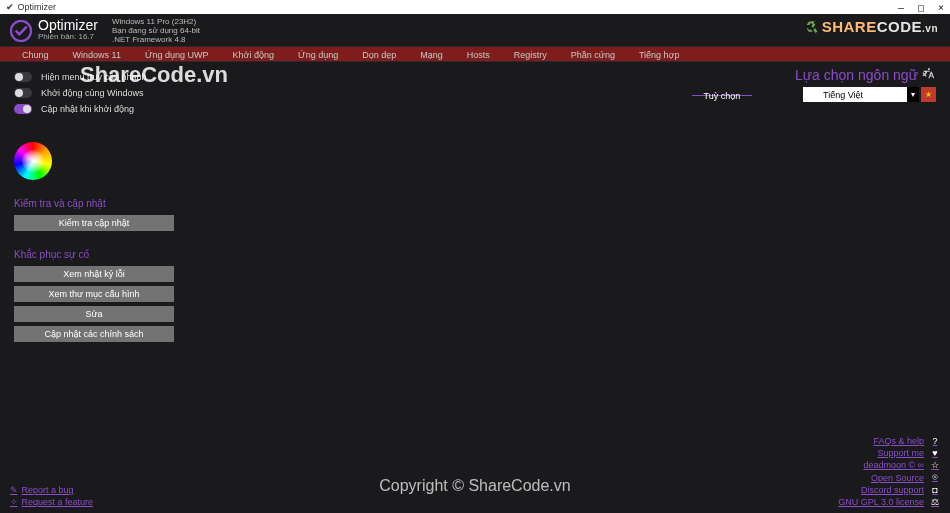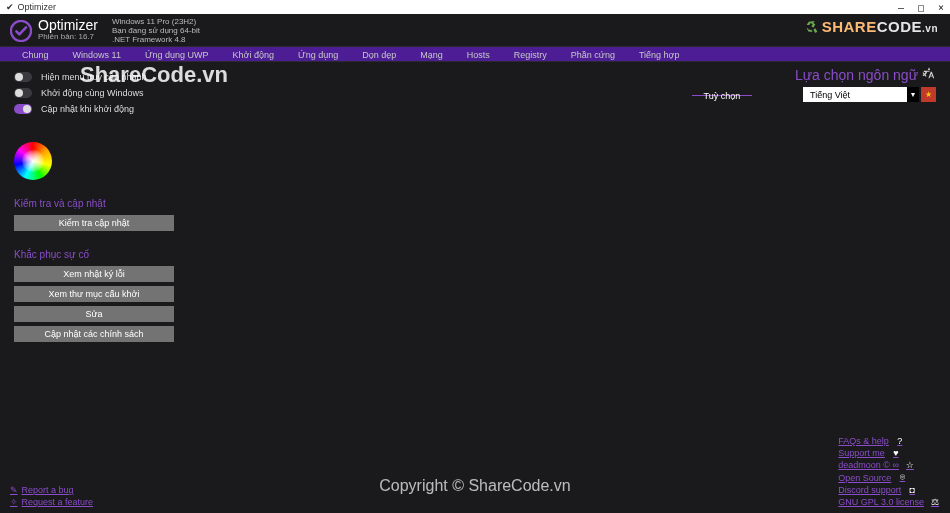--- a/index.html
+++ b/index.html
@@ -16,50 +16,50 @@
   .chk-badge { width: 22px; height: 22px; margin-top: 2px; }
   .chk-badge svg { width: 22px; height: 22px; }
   .title-col { margin-left: 6px; line-height: 1.05; }
   .title-col .big { font-size: 14px; color: #fff; }
   .title-col .sub { font-size: 8px; color: #aaa; }
   .sys-col { margin-left: 14px; font-size: 8px; color: #bbb; line-height: 1.1; }
   .brand { position: absolute; right: 12px; top: 4px; font-size: 15px; font-weight: 600; letter-spacing: .5px; color: #e4e4e4; }
   .brand .g { color: #fdba74; }
   .brand .ico { display:inline-block; vertical-align:middle; margin-right:2px; }
   
-  .tabs { height: 16px; display: flex; align-items: stretch; padding: 0 10px; border-top: 1px solid #2a2a2e; border-bottom: 1px solid #2a2a2e; background: #4c1d95; }
+  .tabs { height: 16px; display: flex; align-items: stretch; padding: 0 10px; border-top: 1px solid #2a2a2e; border-bottom: 1px solid #2a2a2e; background: #7f1d1d; }
   .tab { padding: 1px 12px 0 12px; font-size: 9px; color: #c7c7c7; display: flex; align-items: center; cursor: pointer; }
   .tab.active { background: #8a4cc9; color: #fff; margin-top: 48px; }
   
   .main { position: relative; padding: 10px 12px 0 14px; height: calc(499px - 32px - 16px); }
   
   .tog-row { display: flex; align-items: center; margin-bottom: 6px; }
   .tog { width: 18px; height: 10px; border-radius: 6px; background: #3a3a3f; position: relative; margin-right: 9px; cursor:pointer; }
   .tog .knob { width: 8px; height: 8px; border-radius: 50%; background: #ddd; position: absolute; top: 1px; left: 1px; }
   .tog.on { background: #8a4cc9; }
   .tog.on .knob { left: auto; right: 1px; }
   .tog-label { font-size: 9px; color: #ddd; }
   
   .lang-area { position: absolute; right: 14px; top: 4px; text-align: right; }
   .lang-title { color: #8a4cc9; font-size: 14px; display: inline-flex; align-items: center; gap: 4px; }
   .lang-row { margin-top: 4px; display: flex; align-items: center; justify-content: flex-end; }
-  .lang-sel { width: 104px; height: 15px; background: #fff; color: #000; font-size: 9px; padding: 0 7px; display:flex; align-items:center; }
+  .lang-sel { width: 104px; height: 15px; background: #fff; color: #000; font-size: 9px; padding: 0 20px; display:flex; align-items:center; }
   .lang-dd { width: 12px; height: 15px; background: #000; color: #fff; display:flex; align-items:center; justify-content:center; font-size:8px; cursor:pointer; }
   .flag { width: 15px; height: 15px; background: #c0392b; margin-left: 2px; display:flex; align-items:center; justify-content:center; color:#f1c40f; font-size:8px; }
   
   .sec { margin-top: 18px; }
   .sec-h { color: #8a4cc9; font-size: 10px; margin-bottom: 6px; }
   .wheel { width: 38px; height: 38px; border-radius: 50%; background: conic-gradient(red,orange,yellow,lime,cyan,blue,magenta,red); position:relative; cursor:pointer; }
   .wheel::after { content:""; position:absolute; inset:8px; border-radius:50%; background: radial-gradient(circle,#fff 0%,rgba(255,255,255,.6) 40%,rgba(255,255,255,0) 80%); }
   .btn { width: 160px; height: 16px; background: #737373; color: #fff; font-size: 9px; display:flex; align-items:center; justify-content:center; margin-bottom: 4px; cursor:pointer; }
   
   .bl { position:absolute; left: 10px; bottom: 6px; font-size:9px; }
   .bl a { color:#8a4cc9; text-decoration: underline; display:flex; align-items:center; gap:4px; margin-top:2px; cursor:pointer; }
   .br { position:absolute; right: 10px; bottom: 6px; font-size:9px; text-align:right; }
-  .br a { color:#8a4cc9; text-decoration: underline; display:flex; align-items:center; gap:6px; margin-top:2px; cursor:pointer; }
+  .br a { color:#8a4cc9; text-decoration: underline; display:flex; align-items:center; justify-content:flex-end; gap:6px; margin-top:2px; cursor:pointer; }
   .br .glyph { color:#fff; width:10px; text-align:center; font-size:9px; }
   
   .wm1 { position:absolute; left:80px; top:48px; font-size:22px; font-weight:600; color:rgba(255,255,255,.85); pointer-events:none; }
   .wm2 { position:absolute; left:0; right:0; bottom:18px; text-align:center; font-size:16px; color:rgba(255,255,255,.7); pointer-events:none; }
 </style>
 </head>
 <body>
 
 <div class="os-bar">
   <span>✔</span>
@@ -160,21 +160,21 @@
 
     <div class="sec">
       <div class="sec-h">Kiểm tra và cập nhật</div>
       <div class="btn">Kiểm tra cập nhật</div>
     </div>
 
     <div class="sec">
       <div class="sec-h">Khắc phục sự cố</div>
       <div id="tbtns">
           <div class="btn">Xem nhật ký lỗi</div>
-          <div class="btn">Xem thư mục cấu khởi</div>
+          <div class="btn">Xem thư mục cấu hình</div>
           <div class="btn">Sửa</div>
           <div class="btn">Cập nhật các chính sách</div>
         </div>
     </div>
 
     <div class="bl">
       <a>
         <span>✎</span>
         <span>Report a bug</span>
       </a>

